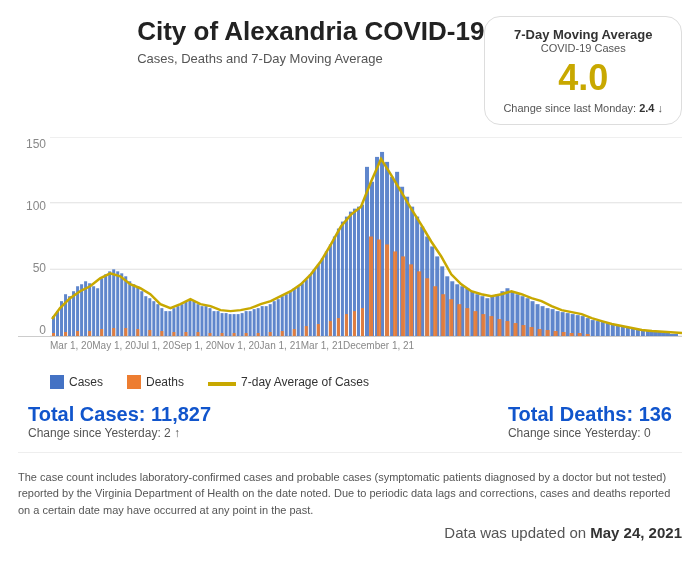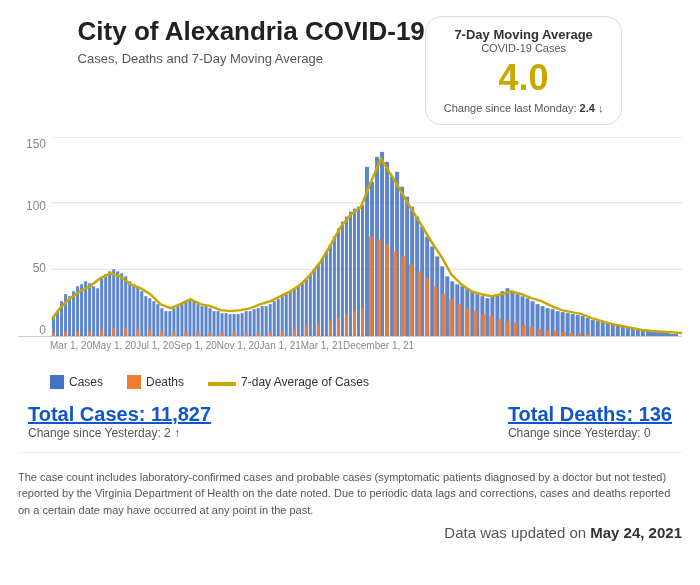--- a/index.html
+++ b/index.html
@@ -10,21 +10,21 @@
       height: 585px;
       overflow: hidden;
       position: relative;
     }
     .container {
       padding: 16px 18px 10px 18px;
       position: relative;
     }
     .header-area {
       display: flex;
-      justify-content: center;
+      justify-content: flex-end;
       align-items: flex-start;
     }
     .title-block h1 {
       font-size: 26px;
       font-weight: bold;
       color: #222;
       margin-bottom: 4px;
     }
     .title-block .subtitle {
       font-size: 13px;
@@ -136,21 +136,20 @@
       display: flex;
       justify-content: space-between;
       margin-top: 14px;
       padding: 0 10px;
     }
     .stat-block { text-align: left; }
     .stat-block .stat-total {
       font-size: 20px;
       font-weight: bold;
       color: #1155cc;
-      text-decoration: underline;
     }
     .stat-block .stat-change {
       font-size: 12px;
       color: #555;
     }
     .note-box {
       margin-top: 12px;
       font-size: 11px;
       color: #555;
       line-height: 1.5;

